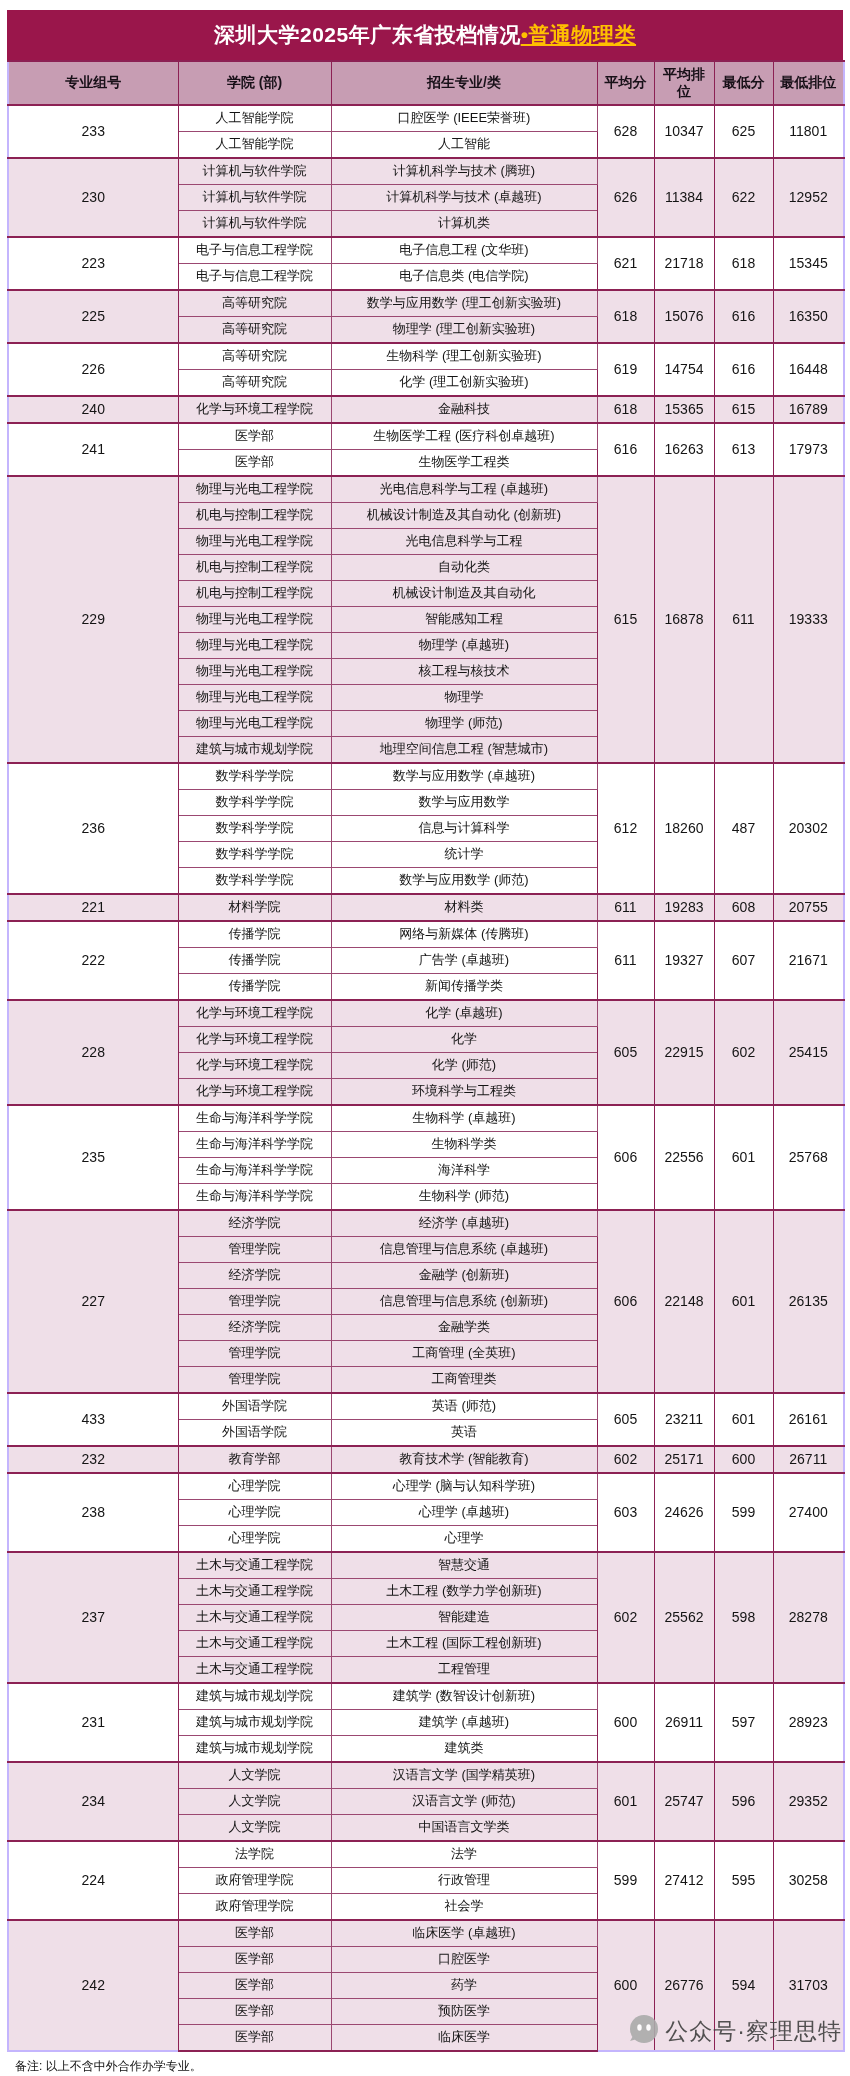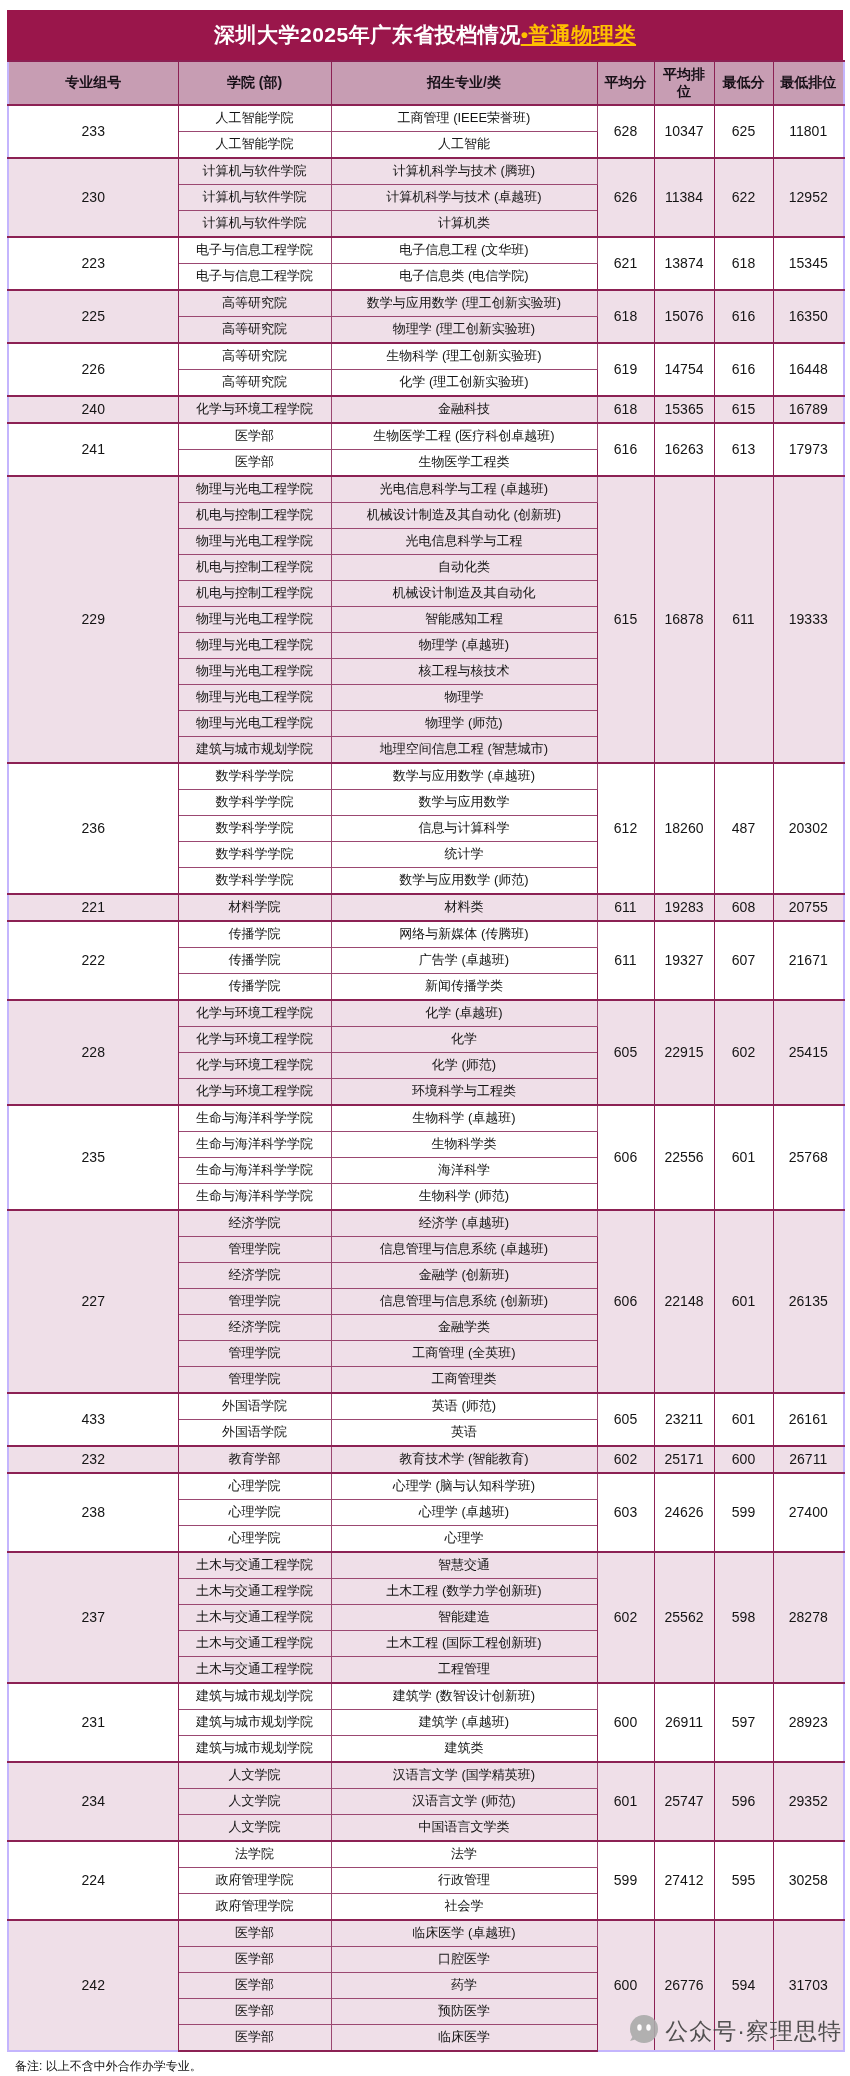--- a/index.html
+++ b/index.html
@@ -68,21 +68,21 @@
         <th>平均分</th>
         <th>平均排位</th>
         <th>最低分</th>
         <th>最低排位</th>
       </tr>
     </thead>
     <tbody>
         <tr class="group-start">
           <td class="group-cell" rowspan="2">233</td>
           <td>人工智能学院</td>
-          <td>工商管理 (IEEE荣誉班)</td>
+          <td>口腔医学 (IEEE荣誉班)</td>
           <td class="num-cell" rowspan="2">628</td>
           <td class="num-cell" rowspan="2">10347</td>
           <td class="num-cell" rowspan="2">625</td>
           <td class="num-cell" rowspan="2">11801</td>
         </tr>
         <tr class="group-end">
           <td>人工智能学院</td>
           <td>人工智能</td>
         </tr>
         <tr class="shaded group-start">
@@ -100,21 +100,21 @@
         </tr>
         <tr class="shaded group-end">
           <td>计算机与软件学院</td>
           <td>计算机类</td>
         </tr>
         <tr class="group-start">
           <td class="group-cell" rowspan="2">223</td>
           <td>电子与信息工程学院</td>
           <td>电子信息工程 (文华班)</td>
           <td class="num-cell" rowspan="2">621</td>
-          <td class="num-cell" rowspan="2">13874</td>
+          <td class="num-cell" rowspan="2">21718</td>
           <td class="num-cell" rowspan="2">618</td>
           <td class="num-cell" rowspan="2">15345</td>
         </tr>
         <tr class="group-end">
           <td>电子与信息工程学院</td>
           <td>电子信息类 (电信学院)</td>
         </tr>
         <tr class="shaded group-start">
           <td class="group-cell" rowspan="2">225</td>
           <td>高等研究院</td>

